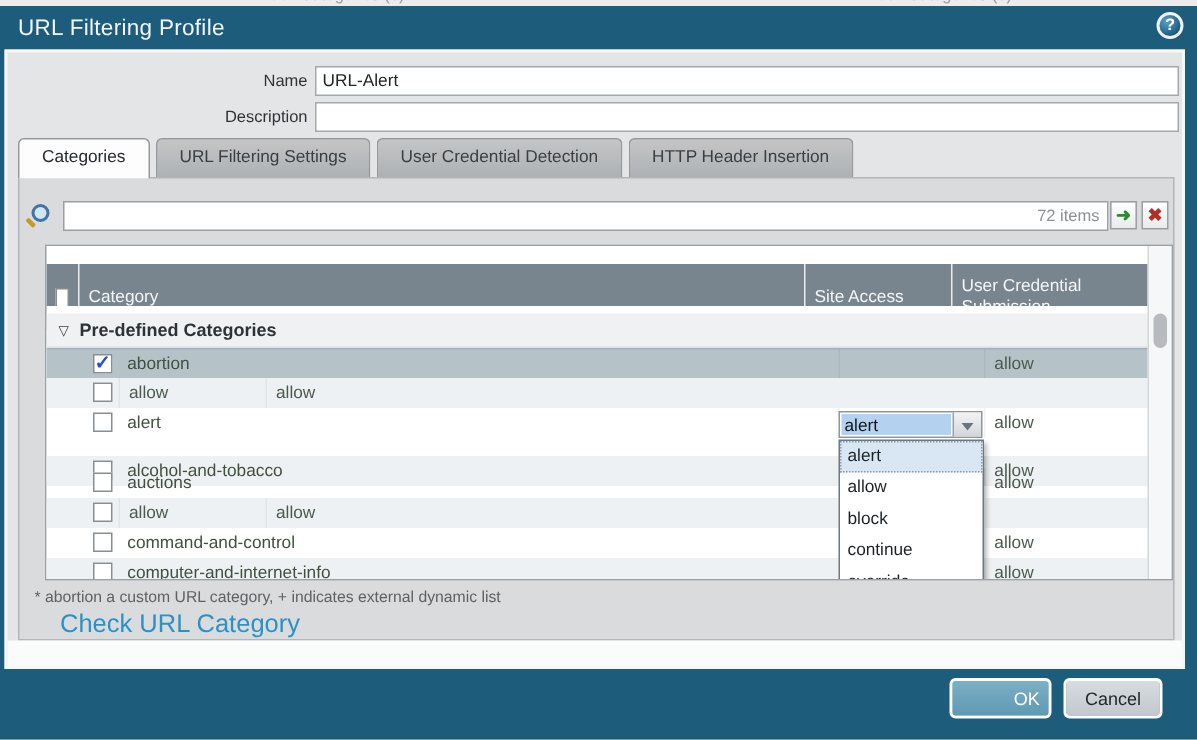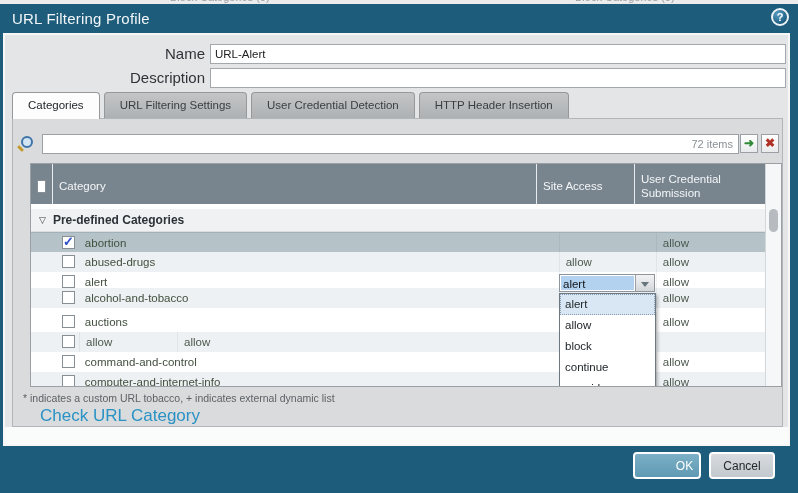--- a/index.html
+++ b/index.html
@@ -17,21 +17,21 @@
   .help-icon { position:absolute; right:9px; top:4px; width:18px; height:18px; border-radius:50%;
     background:radial-gradient(circle at 35% 30%, #5da1c6, #19597c 75%); border:2px solid #eef3f6;
     color:#fff; font-size:11px; font-weight:bold; text-align:center; line-height:14px; cursor:pointer; }
 
   
   .dialog { position:absolute; left:3px; top:33px; width:787px; height:413px;
     background:#e4e5e7; border:2px solid #f7f7f7; }
 
   .form-row { position:absolute; left:0; height:20px; }
   .row-name { top:9px; } .row-desc { top:33px; }
-  .form-label { position:absolute; left:0; width:200px; text-align:right; font-size:15px; color:#2f3338; line-height:20px; }
+  .form-label { position:absolute; left:0; width:200px; text-align:right; font-size:11px; color:#2f3338; line-height:20px; }
   .form-input { position:absolute; left:205px; top:0; width:576px; height:20px; border:1px solid #a3a8ac;
     background:#fff; font-family:"Liberation Sans", sans-serif; font-size:11.5px; color:#222; padding:8px 4px; }
 
   
   .tabs { position:absolute; left:7px; top:57px; height:26px; display:flex; gap:4px; }
   .tab { height:26px; line-height:25px; padding:0 15px; font-size:11.5px; color:#3a3e42;
     background:linear-gradient(#c3c5c7,#aeb1b3); border:1px solid #97989a; border-bottom:none;
     border-radius:4px 4px 0 0; cursor:pointer; }
   .tab.active { background:#fdfdfd; color:#24282c; position:relative; z-index:2; height:27px; }
 
@@ -50,21 +50,21 @@
     font-family:"Liberation Sans", sans-serif; font-size:11px; padding:0 55px 0 4px; outline:none; }
   .items-count { position:absolute; right:5px; top:3px; font-size:11px; color:#8a9094; }
   .mini-btn { position:absolute; top:15px; width:18px; height:19px; background:linear-gradient(#ffffff,#e9eaec);
     border:1px solid #9aa0a5; text-align:center; line-height:17px; font-size:12px; cursor:pointer; }
   .btn-apply { right:24px; color:#2f8a35; font-weight:bold; }
   .btn-clear { right:3px; color:#b03026; font-weight:bold; }
 
   
   .grid { position:absolute; left:17px; top:44px; width:752px; height:224px; background:#fff;
     border:1px solid #9aa0a5; overflow:hidden; }
-  .grid-header { position:absolute; left:0; top:0; width:735px; height:44px; background:#78858f; display:flex; }
+  .grid-header { position:absolute; left:0; top:12px; width:735px; height:44px; background:#78858f; display:flex; }
   .hcell { color:#f4f6f7; font-size:11.5px; padding:5px 6px; display:flex; align-items:center; }
   .hcell + .hcell { border-left:1px solid #e9edef; }
   .h-cb { width:21px; justify-content:center; }
   .h-cat { width:484px; }
   .h-site { width:98px; align-items:center; }
   .h-cred { width:111px; line-height:1.25; }
   .checkbox { width:13px; height:13px; background:#fff; border:1px solid #878e94; display:inline-block; position:relative; cursor:pointer; }
   .checkbox.checked::after { content:"✓"; position:absolute; left:0px; top:-3px; color:#2b4fc8; font-size:13px; font-weight:bold; }
 
   .grid-body { position:absolute; left:0; top:40px; width:735px; height:184px; background:#fff; }
@@ -169,31 +169,30 @@
         </div>
 
         <div class="grid-row selected" style="top:28px">
           <span class="gc gc-cb"><span class="checkbox checked"></span></span>
           <span class="gc gc-cat">abortion</span>
           <span class="gc gc-site"></span>
           <span class="gc gc-cred">allow</span>
         </div>
         <div class="grid-row alt" style="top:48px">
           <span class="gc gc-cb"><span class="checkbox"></span></span>
-          <span class="gc gc-cat">abused-drugs</span>
           <span class="gc gc-site">allow</span>
           <span class="gc gc-cred">allow</span>
         </div>
         <div class="grid-row" style="top:68px">
           <span class="gc gc-cb"><span class="checkbox"></span></span>
           <span class="gc gc-cat">alert</span>
           <span class="gc gc-site">allow</span>
           <span class="gc gc-cred">allow</span>
         </div>
-        <div class="grid-row alt" style="top:84px">
+        <div class="grid-row alt" style="top:100px">
           <span class="gc gc-cb"><span class="checkbox"></span></span>
           <span class="gc gc-cat">alcohol-and-tobacco</span>
           <span class="gc gc-site">allow</span>
           <span class="gc gc-cred">allow</span>
         </div>
         <div class="grid-row" style="top:108px">
           <span class="gc gc-cb"><span class="checkbox"></span></span>
           <span class="gc gc-cat">auctions</span>
           <span class="gc gc-site">allow</span>
           <span class="gc gc-cred">allow</span>
@@ -228,21 +227,21 @@
           <div class="dd-item">continue</div>
           <div class="dd-item">override</div>
         </div>
       </div>
 
       <div class="vscroll">
         <div class="vthumb"></div>
       </div>
     </div>
 
-    <div class="footnote">* indicates a custom URL tobacco, + indicates external dynamic list</div>
+    <div class="footnote">* abortion a custom URL category, + indicates external dynamic list</div>
     <a class="check-link">Check URL Category</a>
   </div>
 
   <div class="bottom-strip"></div>
 </div>
 
 <button class="btn btn-ok">OK</button>
 <button class="btn btn-cancel">Cancel</button>
 
 </body></html>

